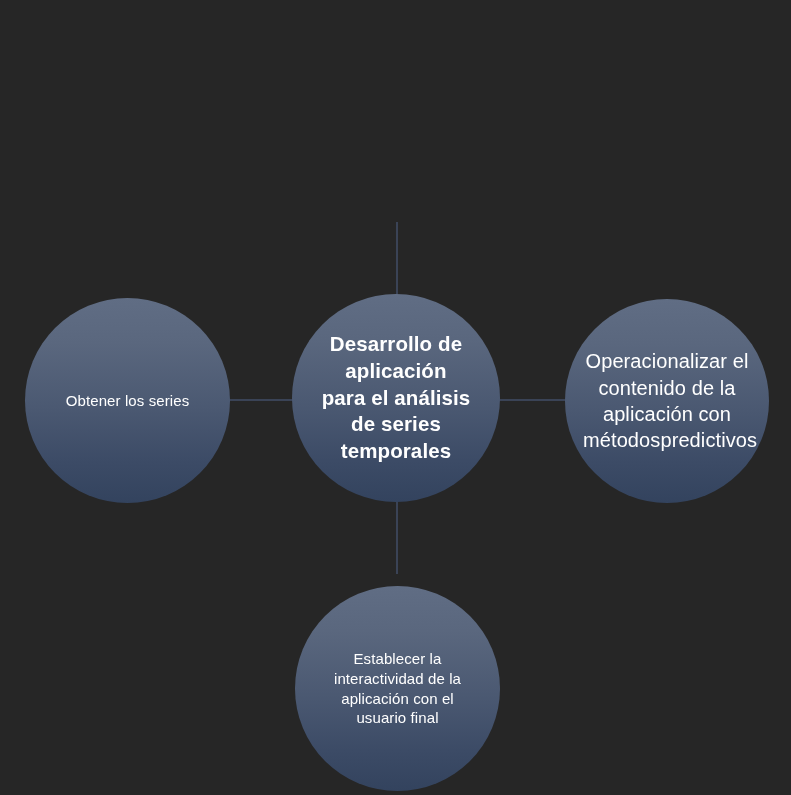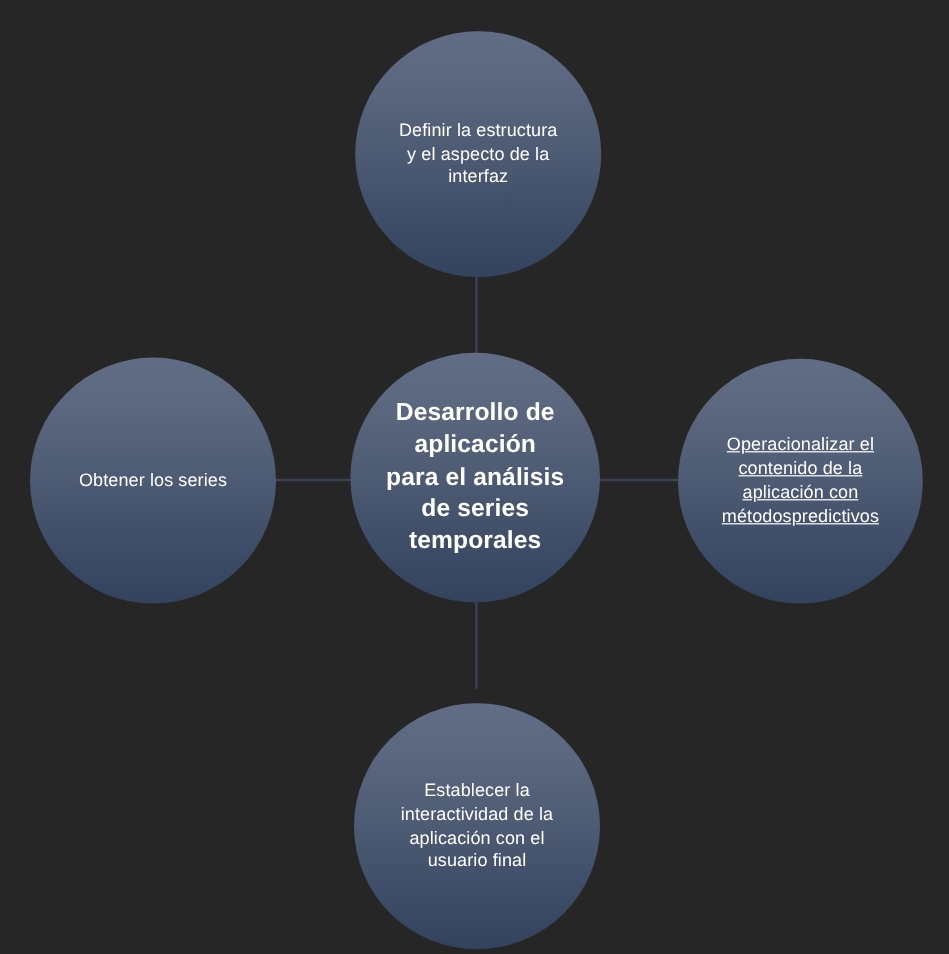--- a/index.html
+++ b/index.html
@@ -109,40 +109,34 @@
   }
 
   
   #node-right {
     left: 565px;
     top: 299px;
     width: 204px;
     height: 204px;
   }
   #node-right .node-label {
-    font-size: 15px;
+    font-size: 20px;
     width: 168px;
-    text-decoration: underline;
   }
 </style>
 </head>
 <body>
 
 <div id="diagram-canvas">
 
   <div class="connector vertical" id="connector-top"></div>
   <div class="connector vertical" id="connector-bottom"></div>
   <div class="connector horizontal" id="connector-left"></div>
   <div class="connector horizontal" id="connector-right"></div>
 
-  <div class="node" id="node-top">
-    <span class="node-label">Definir la estructura
-y el aspecto de la
-interfaz</span>
-  </div>
 
   <div class="node" id="node-left">
     <span class="node-label">Obtener los series</span>
   </div>
 
   <div class="node" id="node-center">
     <span class="node-label">Desarrollo de
 aplicación
 para el análisis
 de series

